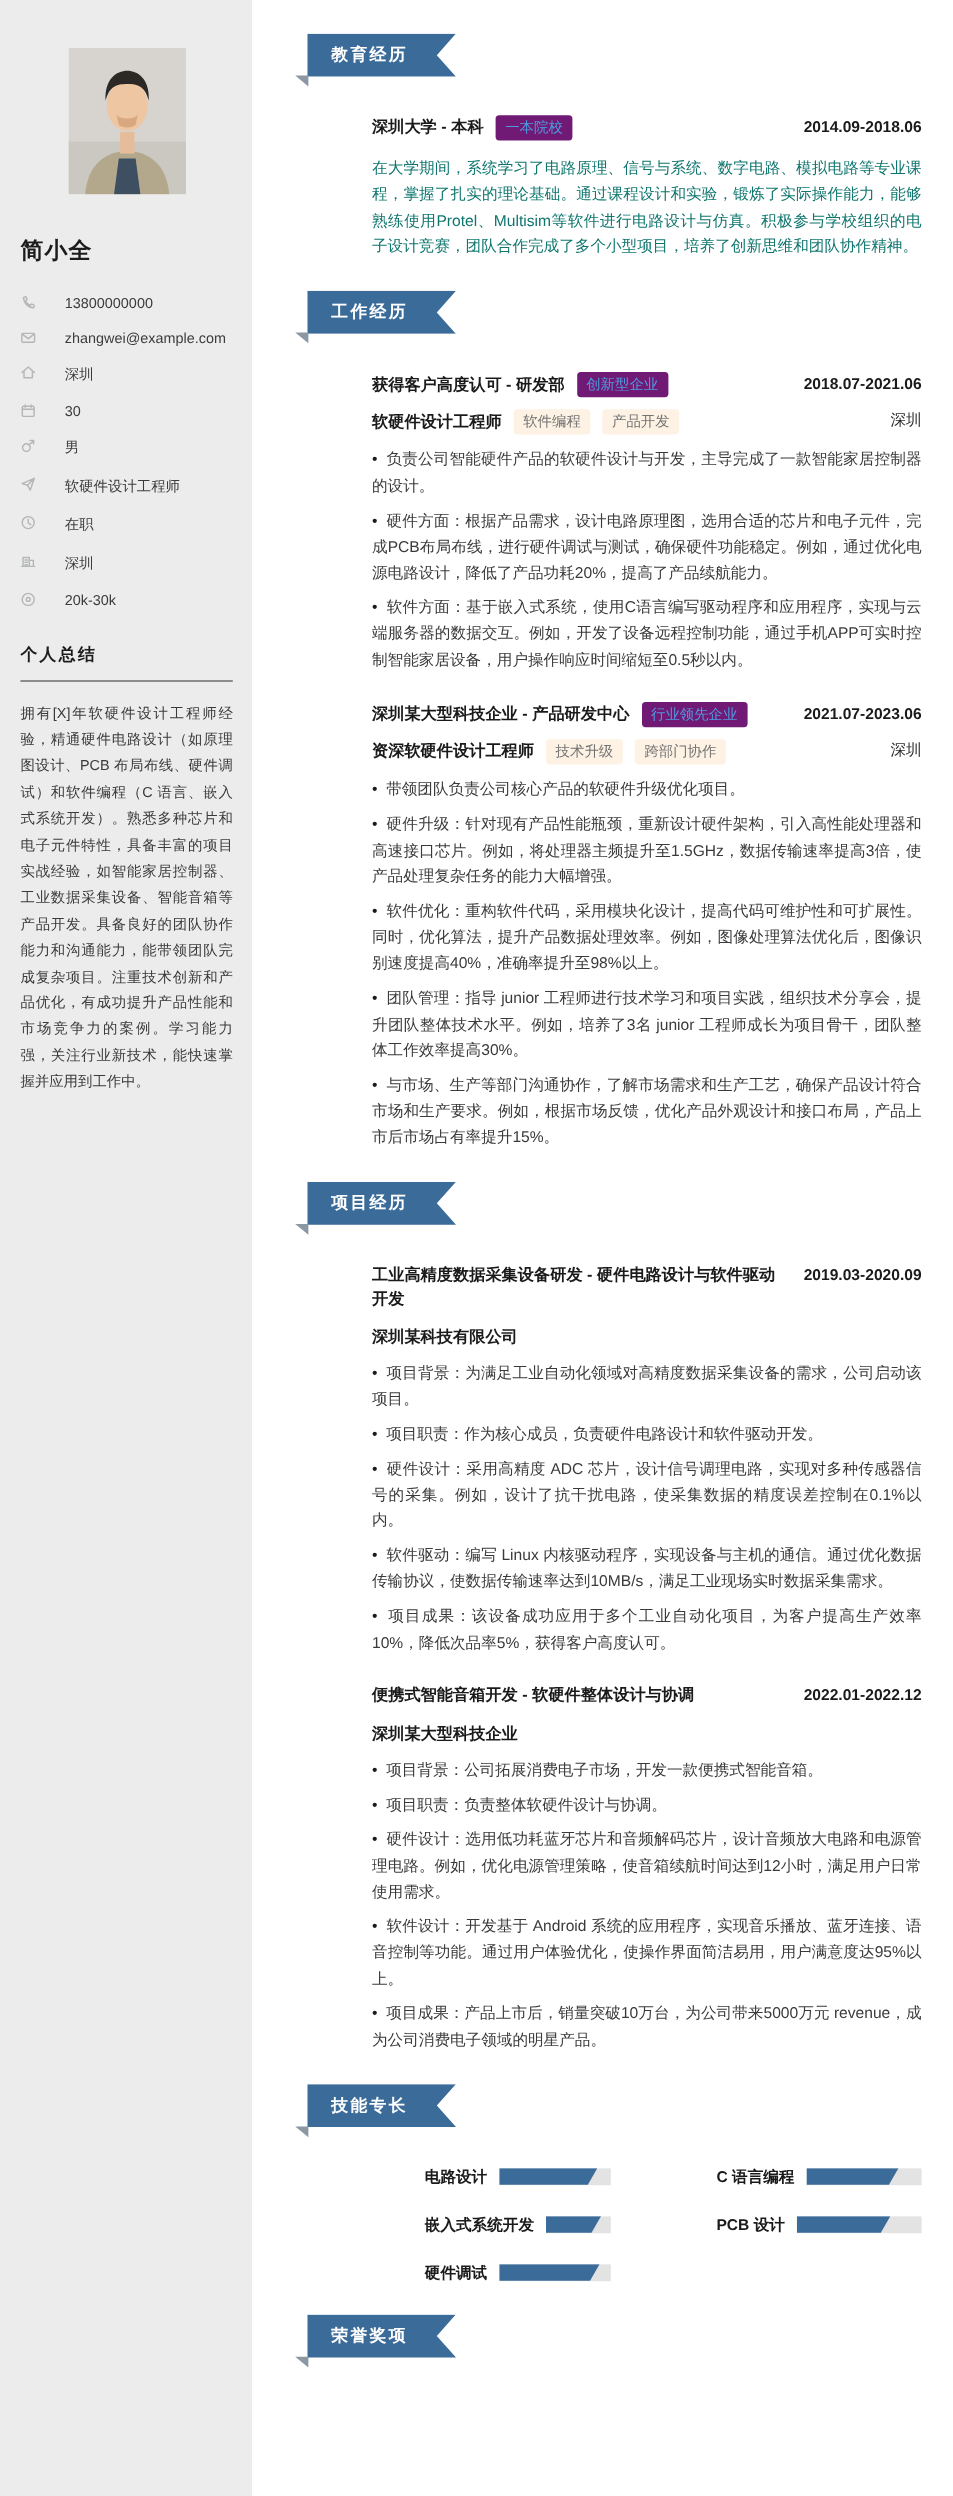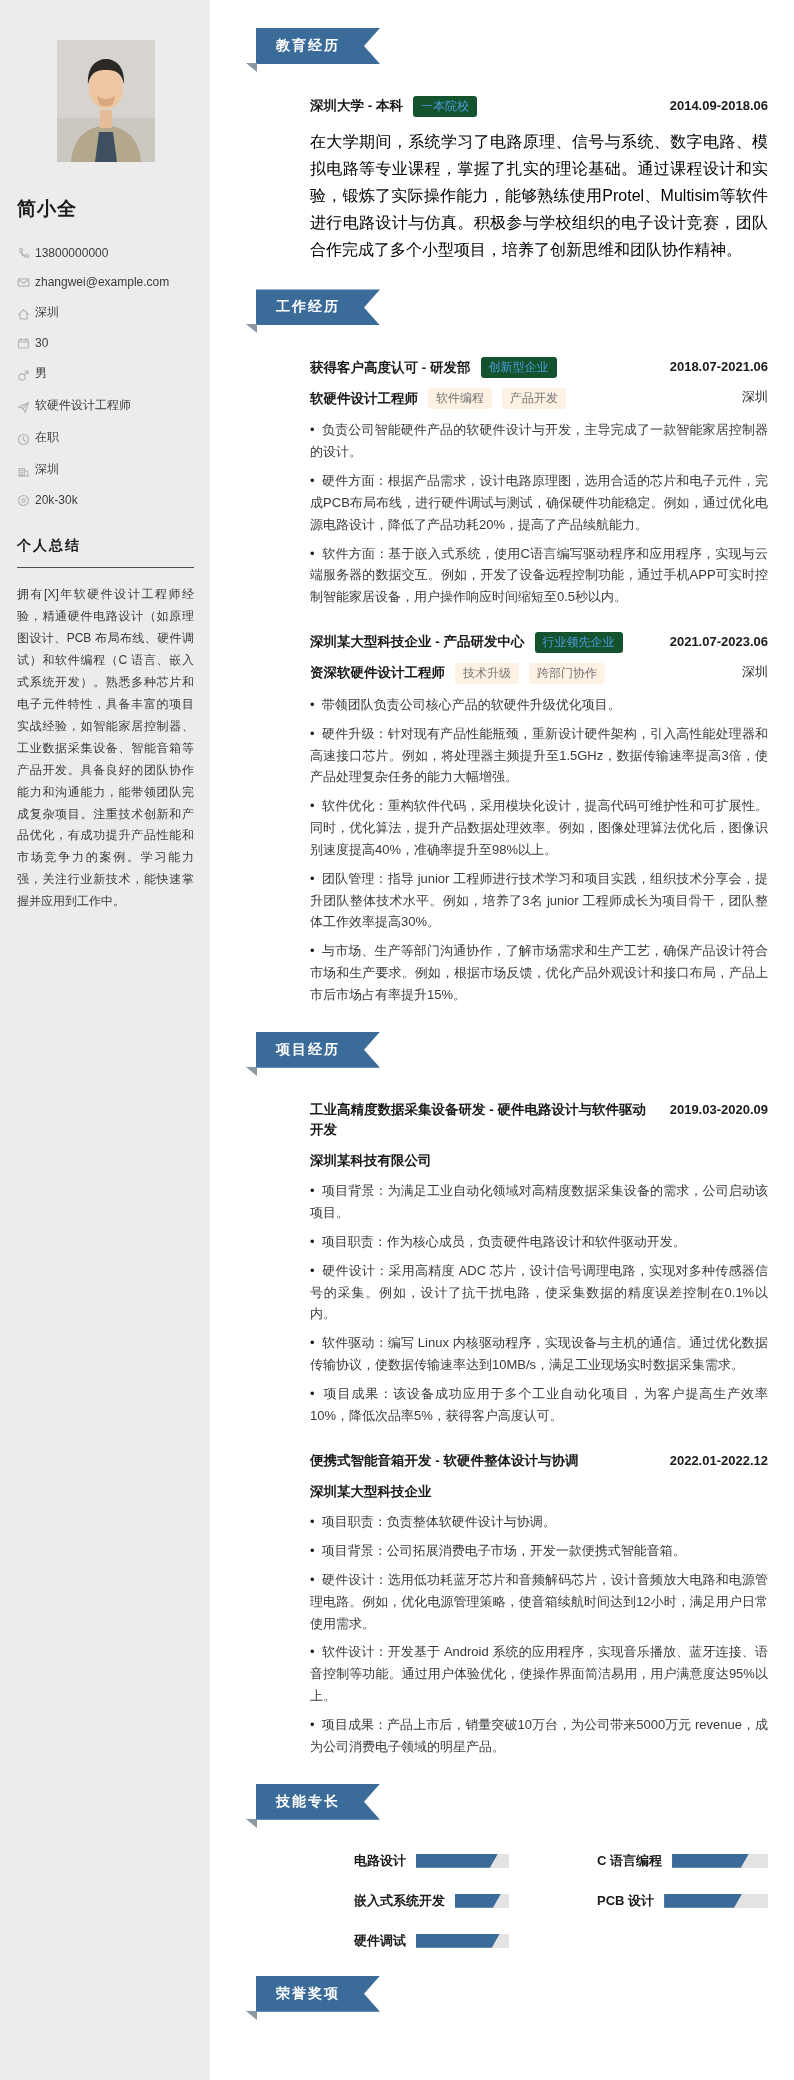--- a/index.html
+++ b/index.html
@@ -12,21 +12,21 @@
 
   
   .sidebar {
     width:210px; min-height:2080px; background:#ececec;
     padding:40px 16px 30px 17px; flex-shrink:0;
   }
   .photo-wrap { width:98px; height:122px; margin:0 auto; overflow:hidden; }
   .photo-wrap svg { display:block; }
   .side-name { font-size:19px; font-weight:bold; color:#1c1c1c; margin-top:34px; letter-spacing:1px; }
   .contact-list { margin-top:24px; }
-  .contact-item { display:flex; align-items:flex-end; gap:5px; margin:15px 0; font-size:12px; color:#3c3c3c; word-break:break-all; }
+  .contact-item { display:flex; align-items:flex-start; gap:24px; margin:15px 0; font-size:12px; color:#3c3c3c; word-break:break-all; }
   .cicon { width:13px; height:13px; flex-shrink:0; }
   .cicon svg { display:block; width:13px; height:13px; stroke:#b4b6b8; fill:none; stroke-width:1.2; stroke-linecap:round; stroke-linejoin:round; }
   .side-sec-title { font-size:14px; font-weight:bold; color:#1c1c1c; margin-top:30px; letter-spacing:2px; }
   .side-rule { border:none; border-top:1px solid #4d4d4d; margin:12px 0 16px 0; }
   .side-summary { font-size:12px; line-height:1.83; color:#3a3a3a; text-align:justify; }
 
   
   .main { flex:1; padding-top:28px; background:#fff; }
   .section { margin-bottom:26px; }
   .ribbon { position:relative; display:inline-block; margin-left:46px; }
@@ -43,25 +43,25 @@
   .section-body { margin:32px 26px 0 100px; }
 
   .entry { margin-bottom:24px; }
   .entry-head, .entry-sub { display:flex; justify-content:space-between; align-items:flex-start; gap:12px; }
   .entry-sub { margin-top:10px; }
   .entry-title-group { display:flex; align-items:center; gap:10px; flex-wrap:wrap; }
   .entry-title, .entry-role { font-size:13.5px; font-weight:bold; color:#1a1a1a; line-height:1.5; }
   .entry-date { font-size:13px; font-weight:bold; color:#1a1a1a; white-space:nowrap; line-height:1.6; }
   .entry-loc { font-size:13px; color:#2b2b2b; white-space:nowrap; }
   .tag { font-size:12px; padding:2px 8px; border-radius:3px; white-space:nowrap; }
-  .tag-blue { background:#14532d; color:#4e9be0; }
+  .tag-blue { background:#701a75; color:#4e9be0; }
   .tag-orange { background:#fdf2e4; color:#737373;text-align:right; }
 
   .entry-major { font-size:13.5px; font-weight:bold; color:#1a1a1a; margin-top:12px; }
-  .entry-para { font-size:16px; line-height:1.68; color:#000000; margin-top:12px; text-align:justify; }
+  .entry-para { font-size:13px; line-height:1.68; color:#0f766e; margin-top:12px; text-align:justify; }
   .bullets { margin-top:10px; }
   .bullet { font-size:13px; line-height:1.68; color:#3a3a3a; margin-bottom:7px; text-align:justify; }
   .bullet::before { content:"\2022\00a0\00a0"; color:#1a1a1a; }
 
   
   .skills-grid { display:grid; grid-template-columns:1fr 1.08fr; column-gap:44px; row-gap:22px; margin-top:4px; }
   .skill-row { display:flex; align-items:center; }
   .skill-label { font-size:13px; font-weight:bold; color:#1a1a1a; margin-right:10px; white-space:nowrap;padding-left:44px; }
   .skill-track { flex:1; height:14px; background:#e3e3e3; position:relative; }
   .skill-fill { height:100%; background:#3b6b99; clip-path:polygon(0 0,100% 0,calc(100% - 8px) 100%,0 100%); }
@@ -275,22 +275,22 @@
           </div>
         </div>
 
         <div class="entry">
           <div class="entry-head">
             <span class="entry-title">便携式智能音箱开发 - 软硬件整体设计与协调</span>
             <span class="entry-date">2022.01-2022.12</span>
           </div>
           <div class="entry-major">深圳某大型科技企业</div>
           <div class="bullets">
+            <p class="bullet">项目背景：公司拓展消费电子市场，开发一款便携式智能音箱。</p>
             <p class="bullet">项目职责：负责整体软硬件设计与协调。</p>
-            <p class="bullet">项目背景：公司拓展消费电子市场，开发一款便携式智能音箱。</p>
             <p class="bullet">硬件设计：选用低功耗蓝牙芯片和音频解码芯片，设计音频放大电路和电源管理电路。例如，优化电源管理策略，使音箱续航时间达到12小时，满足用户日常使用需求。</p>
             <p class="bullet">软件设计：开发基于 Android 系统的应用程序，实现音乐播放、蓝牙连接、语音控制等功能。通过用户体验优化，使操作界面简洁易用，用户满意度达95%以上。</p>
             <p class="bullet">项目成果：产品上市后，销量突破10万台，为公司带来5000万元 revenue，成为公司消费电子领域的明星产品。</p>
           </div>
         </div>
 
       </div>
     </section>
 
     <section class="section">

